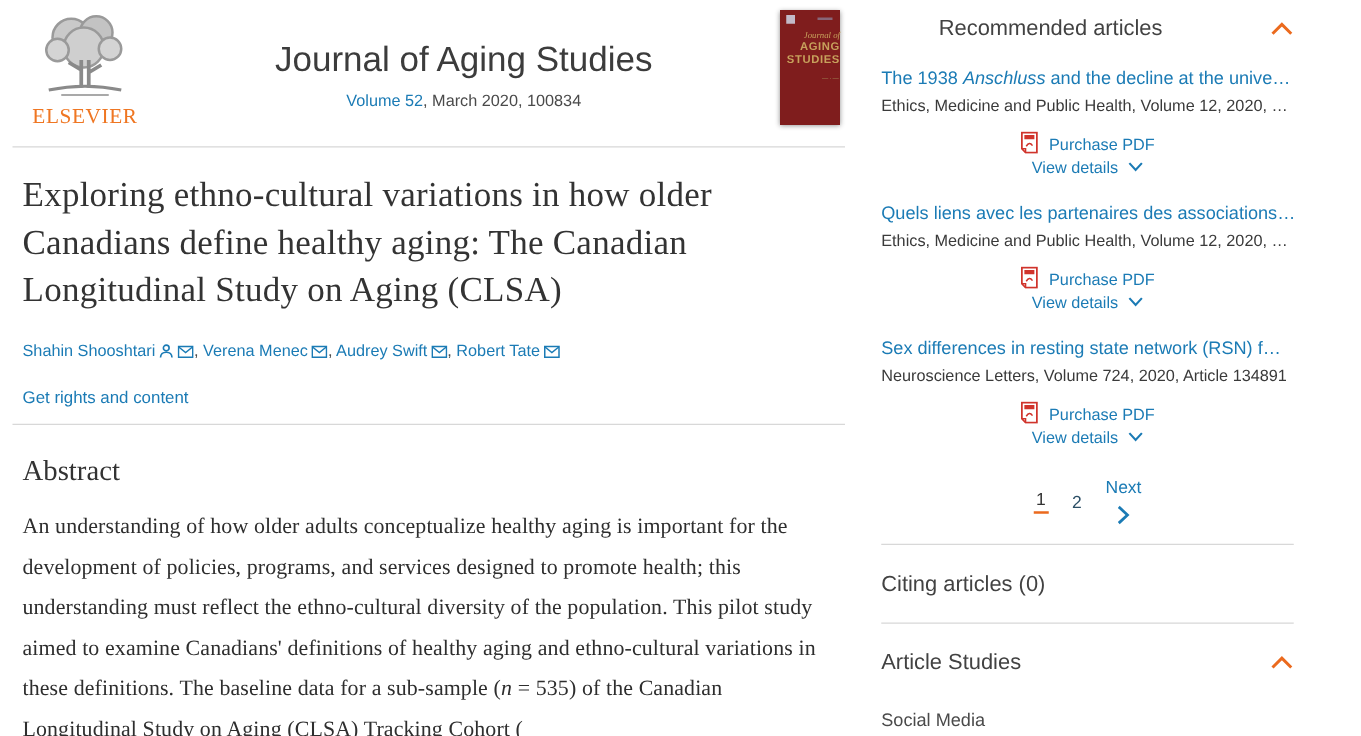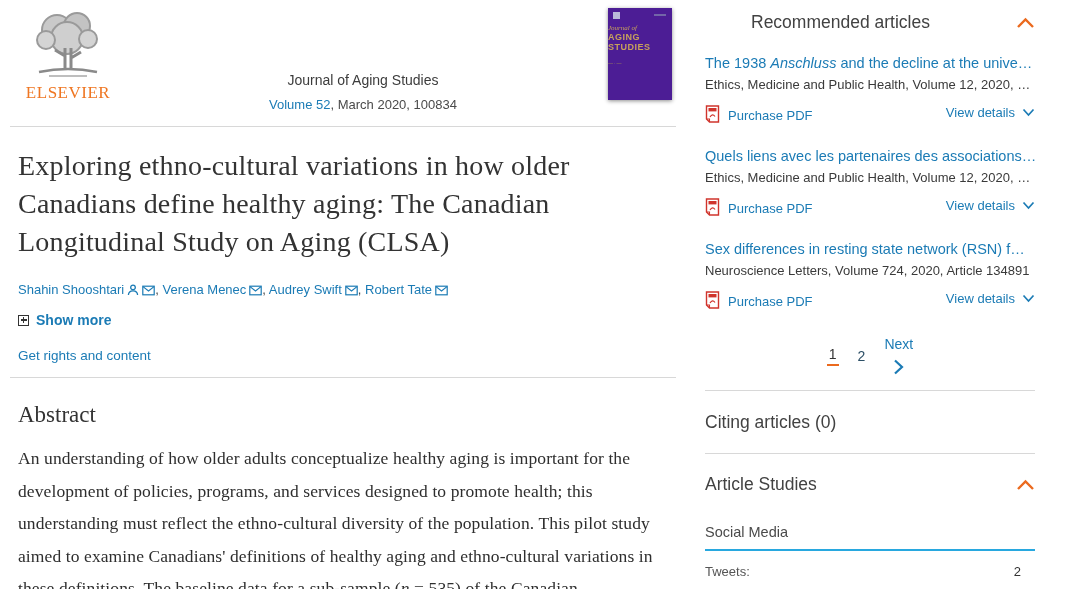--- a/index.html
+++ b/index.html
@@ -10,24 +10,24 @@
   }
   a, .link { color:#1b7bb5; text-decoration:none; cursor:pointer; }
 
   
   .main { position:absolute; left:0; top:0; width:692px; }
   .hdr { display:flex; align-items:flex-start; padding:8px 8px 0 18px; }
   .logo-box { width:100px; text-align:center; }
   .logo-box svg { display:block; margin:0 auto; }
   .elsevier-word { font-family:"Liberation Serif", serif; color:#ef7622; font-size:17px; letter-spacing:.5px; margin-top:1px; }
   .hdr-center { flex:1; text-align:center; padding-top:24px; }
-  .journal-title { font-size:14px; color:#3c3c3c; font-weight:400;margin-top:40px; }
+  .journal-title { font-size:28px; color:#3c3c3c; font-weight:400; }
   .vol-line { font-size:13px; color:#4a4a4a; margin-top:9px; }
-  .cover { width:64px; height:92px; background:#4c1d95; margin-right:12px;
-           box-shadow:0 1px 4px rgba(0,0,0,.45); padding-top:16px; text-align:left; cursor:pointer; position:relative; }
+  .cover { width:48px; height:92px; background:#7f1d1d; margin-right:12px;
+           box-shadow:0 1px 4px rgba(0,0,0,.45); padding-top:16px; text-align:right; cursor:pointer; position:relative; }
   .cover::before { content:""; position:absolute; left:5px; top:4px; width:7px; height:7px; background:#cfd6e6; opacity:.85; }
   .cover::after { content:""; position:absolute; right:6px; top:6px; width:12px; height:2px; background:#8d97b5; opacity:.6; }
   .cover .c1 { font-family:"Liberation Serif", serif; font-style:italic; color:#c7a15c; font-size:7px; }
   .cover .c2 { color:#c7a15c; font-size:9px; font-weight:bold; letter-spacing:.5px; line-height:10px; }
   .cover .c3 { color:#a38a55; font-size:5px; margin-top:8px; letter-spacing:1px; }
   .rule { border-top:1px solid #d8d8d8; margin:14px 16px 0 10px; }
   h1.article-title { font-family:"Liberation Serif", serif; font-weight:400; font-size:28px;
     line-height:38px; color:#333; margin:20px 18px 0 18px; letter-spacing:.2px; }
   .authors { margin:21px 18px 0 18px; font-size:13px; color:#1b7bb5; }
   .authors .sep { color:#4a4a4a; }
@@ -44,21 +44,21 @@
   .abstract-p { font-family:"Liberation Serif", serif; font-size:17.5px; line-height:32.5px; color:#2e2e2e;
     margin:14px 24px 0 18px; letter-spacing:.1px; }
 
   
   .sidebar { position:absolute; left:705px; top:0; width:330px; }
   .sb-head { display:flex; justify-content:space-between; align-items:center; margin-top:12px; }
   .sb-head .t { font-size:17.5px; color:#424242; font-weight:400;margin-left:46px; }
   .rec-item { margin-top:22px; }
   .rec-title { font-size:14.5px; color:#1b7bb5; white-space:nowrap; overflow:hidden; cursor:pointer; }
   .rec-src { font-size:13px; color:#3a3a3a; margin-top:6px; white-space:nowrap; overflow:hidden; }
-  .rec-actions { display:flex; justify-content:space-between; align-items:flex-start; margin-top:13px; }
+  .rec-actions { display:flex; justify-content:space-between; align-items:center; margin-top:13px;flex-direction:column; }
   .rec-actions .left, .rec-actions .right { display:flex; align-items:center; font-size:13px; color:#1b7bb5; cursor:pointer; }
   .pdf-ic { margin-right:8px; }
   .pagination { display:flex; justify-content:center; align-items:center; gap:17px; margin-top:24px; font-size:14px; }
   .pg-cur { color:#333; border-bottom:2px solid #eb6a1e; padding:0 2px 2px; cursor:default; }
   .pg-num { color:#2c4f66; padding:0 2px; }
   .pg-next { display:flex; align-items:center; gap:7px; color:#1b7bb5;flex-direction:column; }
   .sb-rule { border-top:1px solid #d8d8d8; margin-top:15px; }
   .citing-h { font-size:17.5px; color:#424242; margin-top:21px; }
   .metrics-head { display:flex; justify-content:space-between; align-items:center; margin-top:20px; }
   .metrics-head .t { font-size:17.5px; color:#424242; }
@@ -125,24 +125,20 @@
     <span>Audrey Swift</span><span class="ico"><svg width="13" height="11" viewBox="0 0 13 11" fill="none" stroke="#1b7bb5" stroke-width="1.2">
           <rect x="0.8" y="1.2" width="11.4" height="8.6"></rect>
           <path d="M1 1.6 L6.5 6 L12 1.6"></path>
         </svg></span><span class="sep">, </span>
     <span>Robert Tate</span><span class="ico"><svg width="13" height="11" viewBox="0 0 13 11" fill="none" stroke="#1b7bb5" stroke-width="1.2">
           <rect x="0.8" y="1.2" width="11.4" height="8.6"></rect>
           <path d="M1 1.6 L6.5 6 L12 1.6"></path>
         </svg></span>
   </div>
 
-  <div class="showmore">
-    <span class="plusbox"></span>
-    <span>Show more</span>
-  </div>
 
   <div class="doi-row">
     <span class="link rights">Get rights and content</span>
   </div>
 
   <div class="rule"></div>
 
   <h2 class="abstract-h">Abstract</h2>
   <p class="abstract-p"><span>An understanding of how older adults conceptualize healthy aging is important for the development of policies, programs, and services designed to promote health; this understanding must reflect the ethno-cultural diversity of the population. This pilot study aimed to examine Canadians' definitions of healthy aging and ethno-cultural variations in these definitions. The baseline data for a sub-sample (</span><i>n</i><span> = 535) of the Canadian Longitudinal Study on Aging (CLSA) Tracking Cohort (</span></p>
 </div>

